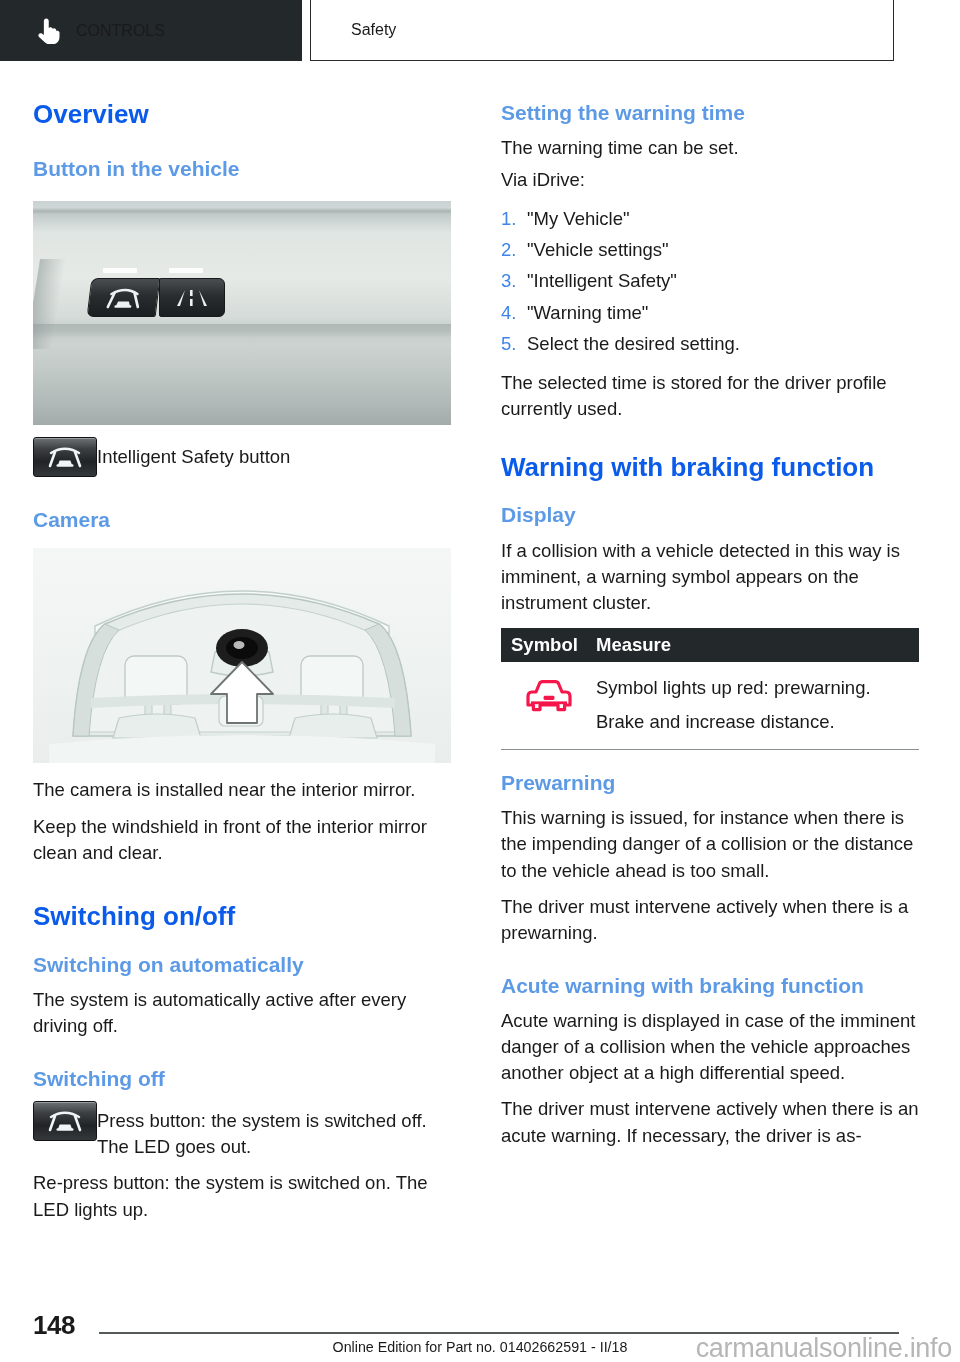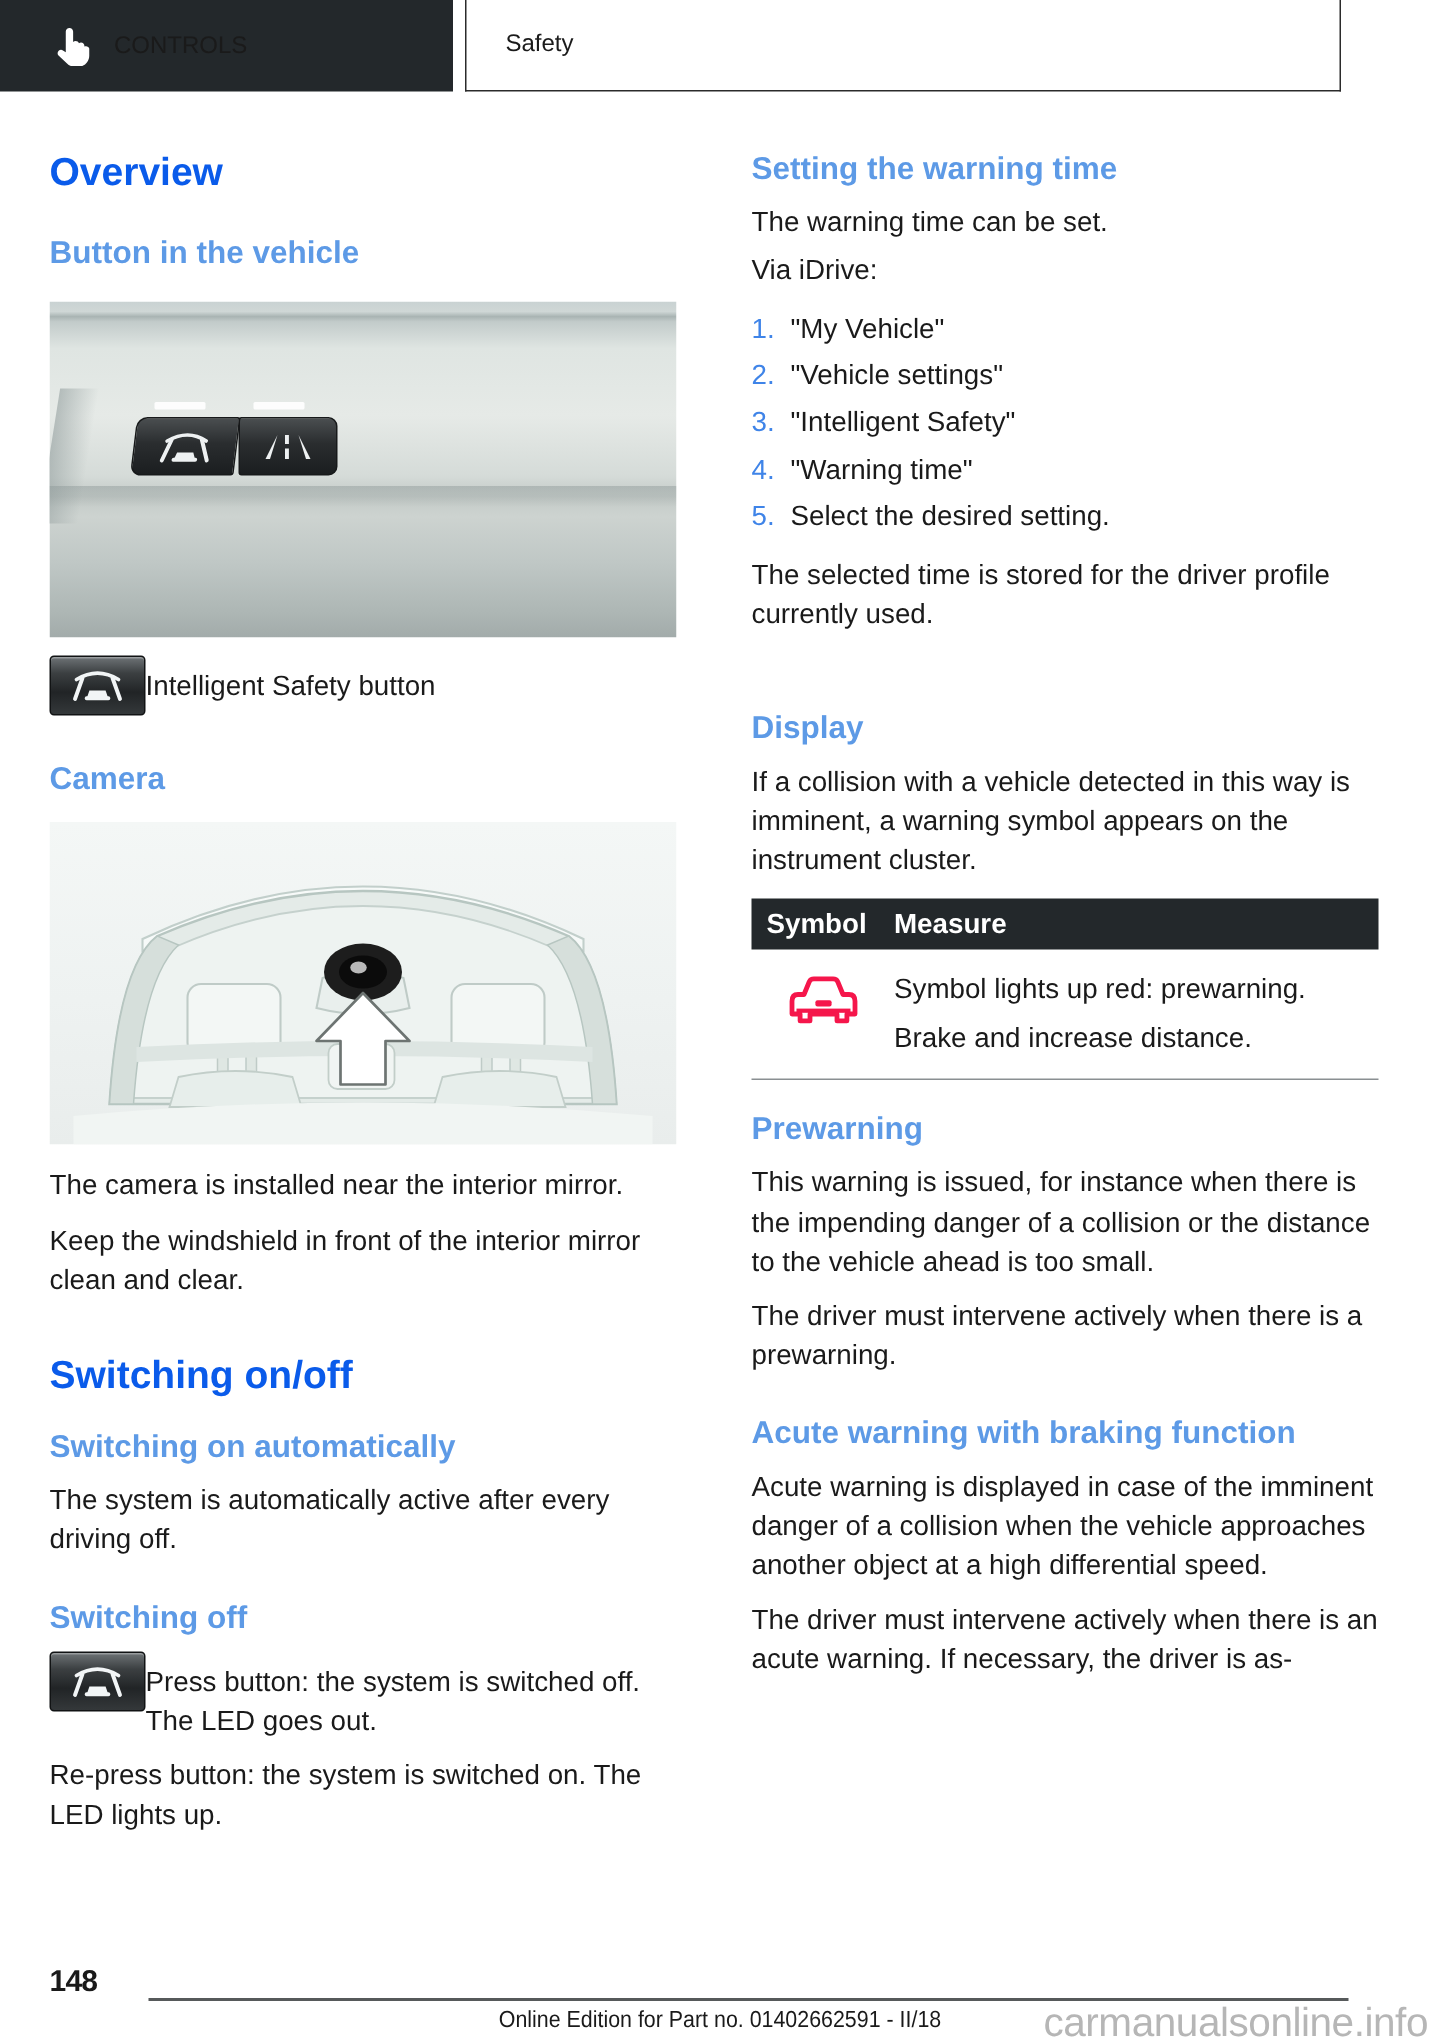--- a/index.html
+++ b/index.html
@@ -48,21 +48,21 @@
     left: 310px;
     top: 0;
     width: 584px;
     height: 61px;
     background: #ffffff;
     border: 1px solid #2b2b2b;
     border-top: none;
     box-sizing: border-box;
     display: flex;
     align-items: center;
-    padding-left: 26px;
+    padding-left: 40px;
   }
 
   
   .col {
     position: absolute;
     top: 100px;
     width: 418px;
   }
   .col-left  { left: 33px; }
   .col-right { left: 481px; margin-left: 20px; }
@@ -259,21 +259,21 @@
     position: absolute;
     left: 0;
     top: 1300px;
     width: 960px;
     height: 62px;
   }
   .page-number {
     position: absolute;
     left: 33px;
     top: 10px;
-    font-size: 20px;
+    font-size: 26px;
     font-weight: bold;
     color: #1a1a1a;
     letter-spacing: -0.5px;
   }
   .footer-rule {
     position: absolute;
     left: 99px;
     top: 32px;
     width: 800px;
     height: 2px;
@@ -467,20 +467,21 @@
     <li>
       <span class="num">5.</span>
       <span>Select the desired setting.</span>
     </li>
   </ol>
 
   <div class="sp-8"></div>
   <p class="body-text">The selected time is stored for the driver profile currently used.</p>
 
   <div class="sp-30"></div>
+  <h1 class="section-title">Warning with braking function</h1>
   <div class="sp-20"></div>
 
   <h2 class="sub-title">Display</h2>
   <div class="sp-10"></div>
   <p class="body-text">If a collision with a vehicle detected in this way is imminent, a warning symbol appears on the instrument cluster.</p>
   <div class="sp-12"></div>
 
   <div class="sym-table">
     <div class="sym-thead">
       <span class="th-symbol">Symbol</span>

